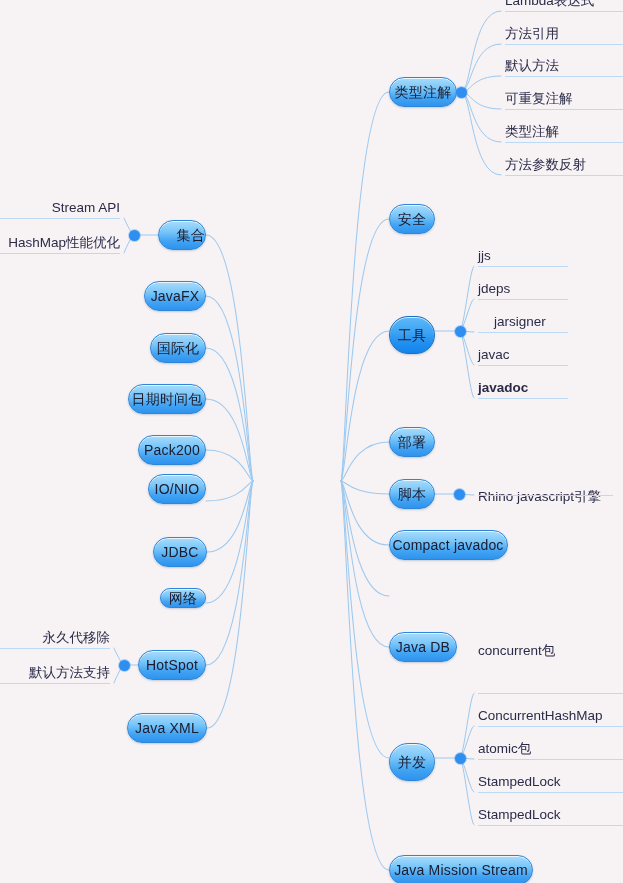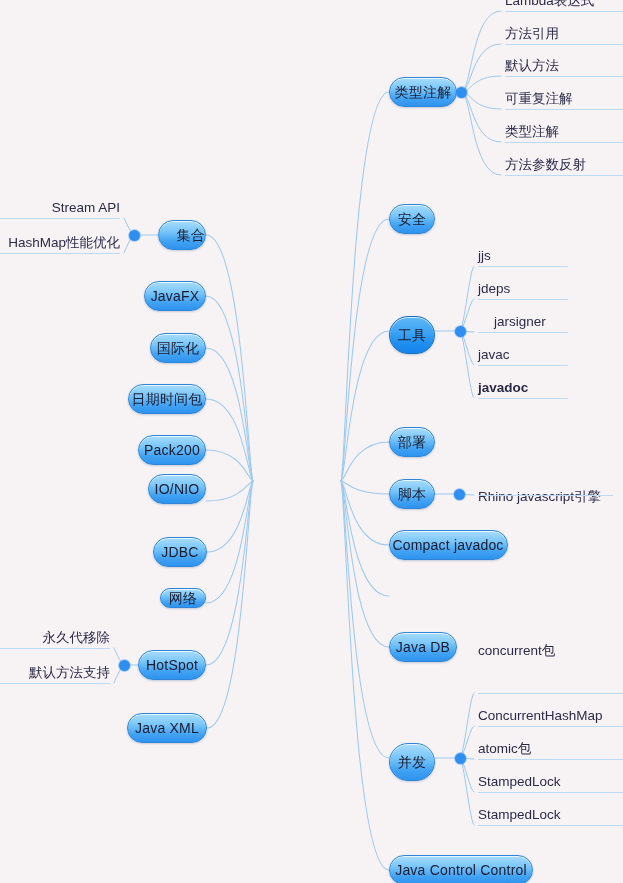--- a/index.html
+++ b/index.html
@@ -164,21 +164,21 @@
     <div class="underline" style="top: 693px; width: 145px; left: 478px;"></div>
     <div class="leaf r" style="left: 478px; top: 709px;">ConcurrentHashMap</div>
     <div class="underline" style="top: 726px; width: 145px; left: 478px;"></div>
     <div class="leaf r" style="left: 478px; top: 742px;">atomic包</div>
     <div class="underline" style="top: 759px; width: 145px; left: 478px;"></div>
     <div class="leaf r" style="left: 478px; top: 775px;">StampedLock</div>
     <div class="underline" style="top: 792px; width: 145px; left: 478px;"></div>
     <div class="leaf r" style="left: 478px; top: 808px;">StampedLock</div>
     <div class="underline" style="top: 825px; width: 145px; left: 478px;"></div>
     <div class="node" style="left: 389px; top: 855px; width: 144px; height: 30px;">
-      <span>Java Control Control</span>
+      <span>Java Mission Stream</span>
     </div>
     <div class="node" style="left: 158px; top: 220px; width: 48px; height: 30px; justify-content: flex-end;">
       <span>集合</span>
     </div>
     <div class="dot" style="left: 128.5px; top: 229.5px;"></div>
     <div class="leaf l" style="right: 503px; top: 201px;">Stream API</div>
     <div class="underline" style="top: 218px; width: 120px; right: 503px;"></div>
     <div class="leaf l" style="right: 503px; top: 236px;">HashMap性能优化</div>
     <div class="underline" style="top: 253px; width: 120px; right: 503px;"></div>
     <div class="node" style="left: 144px; top: 281px; width: 62px; height: 30px;">

